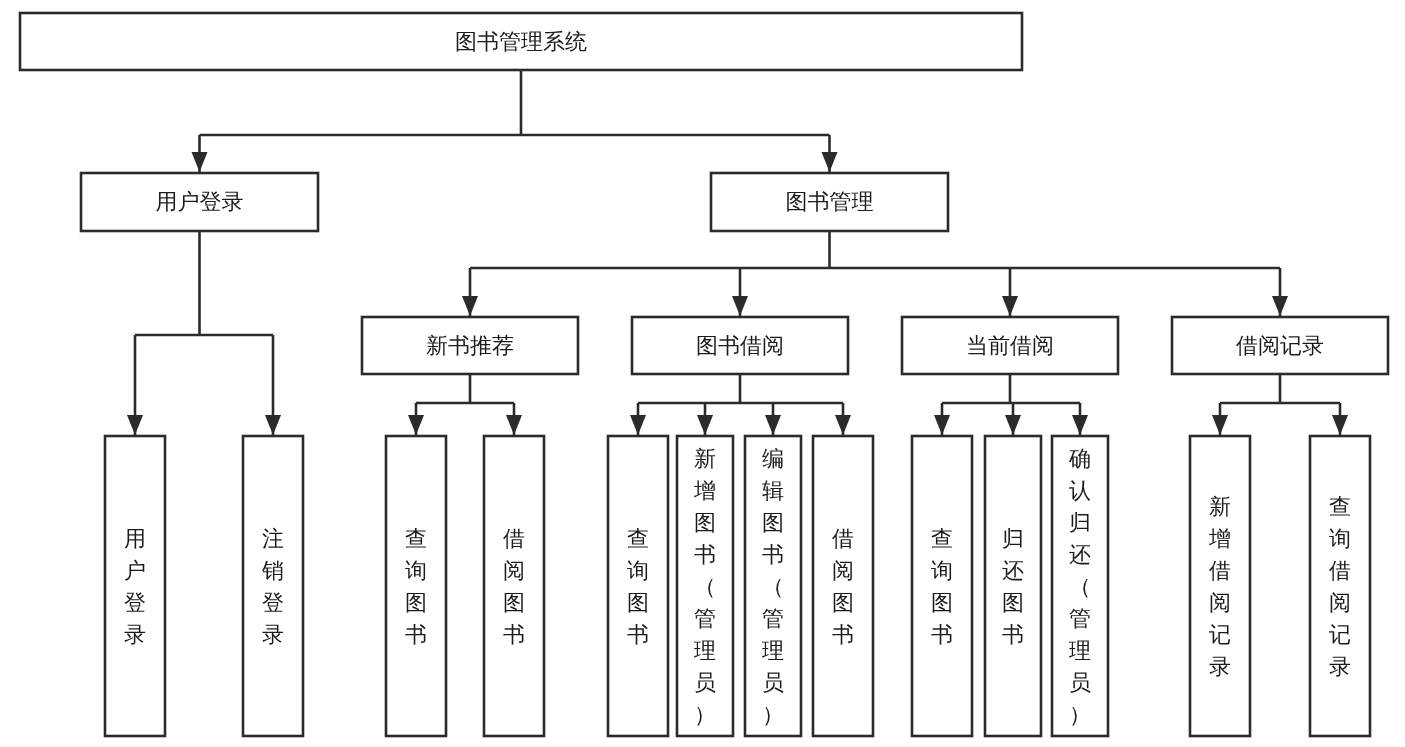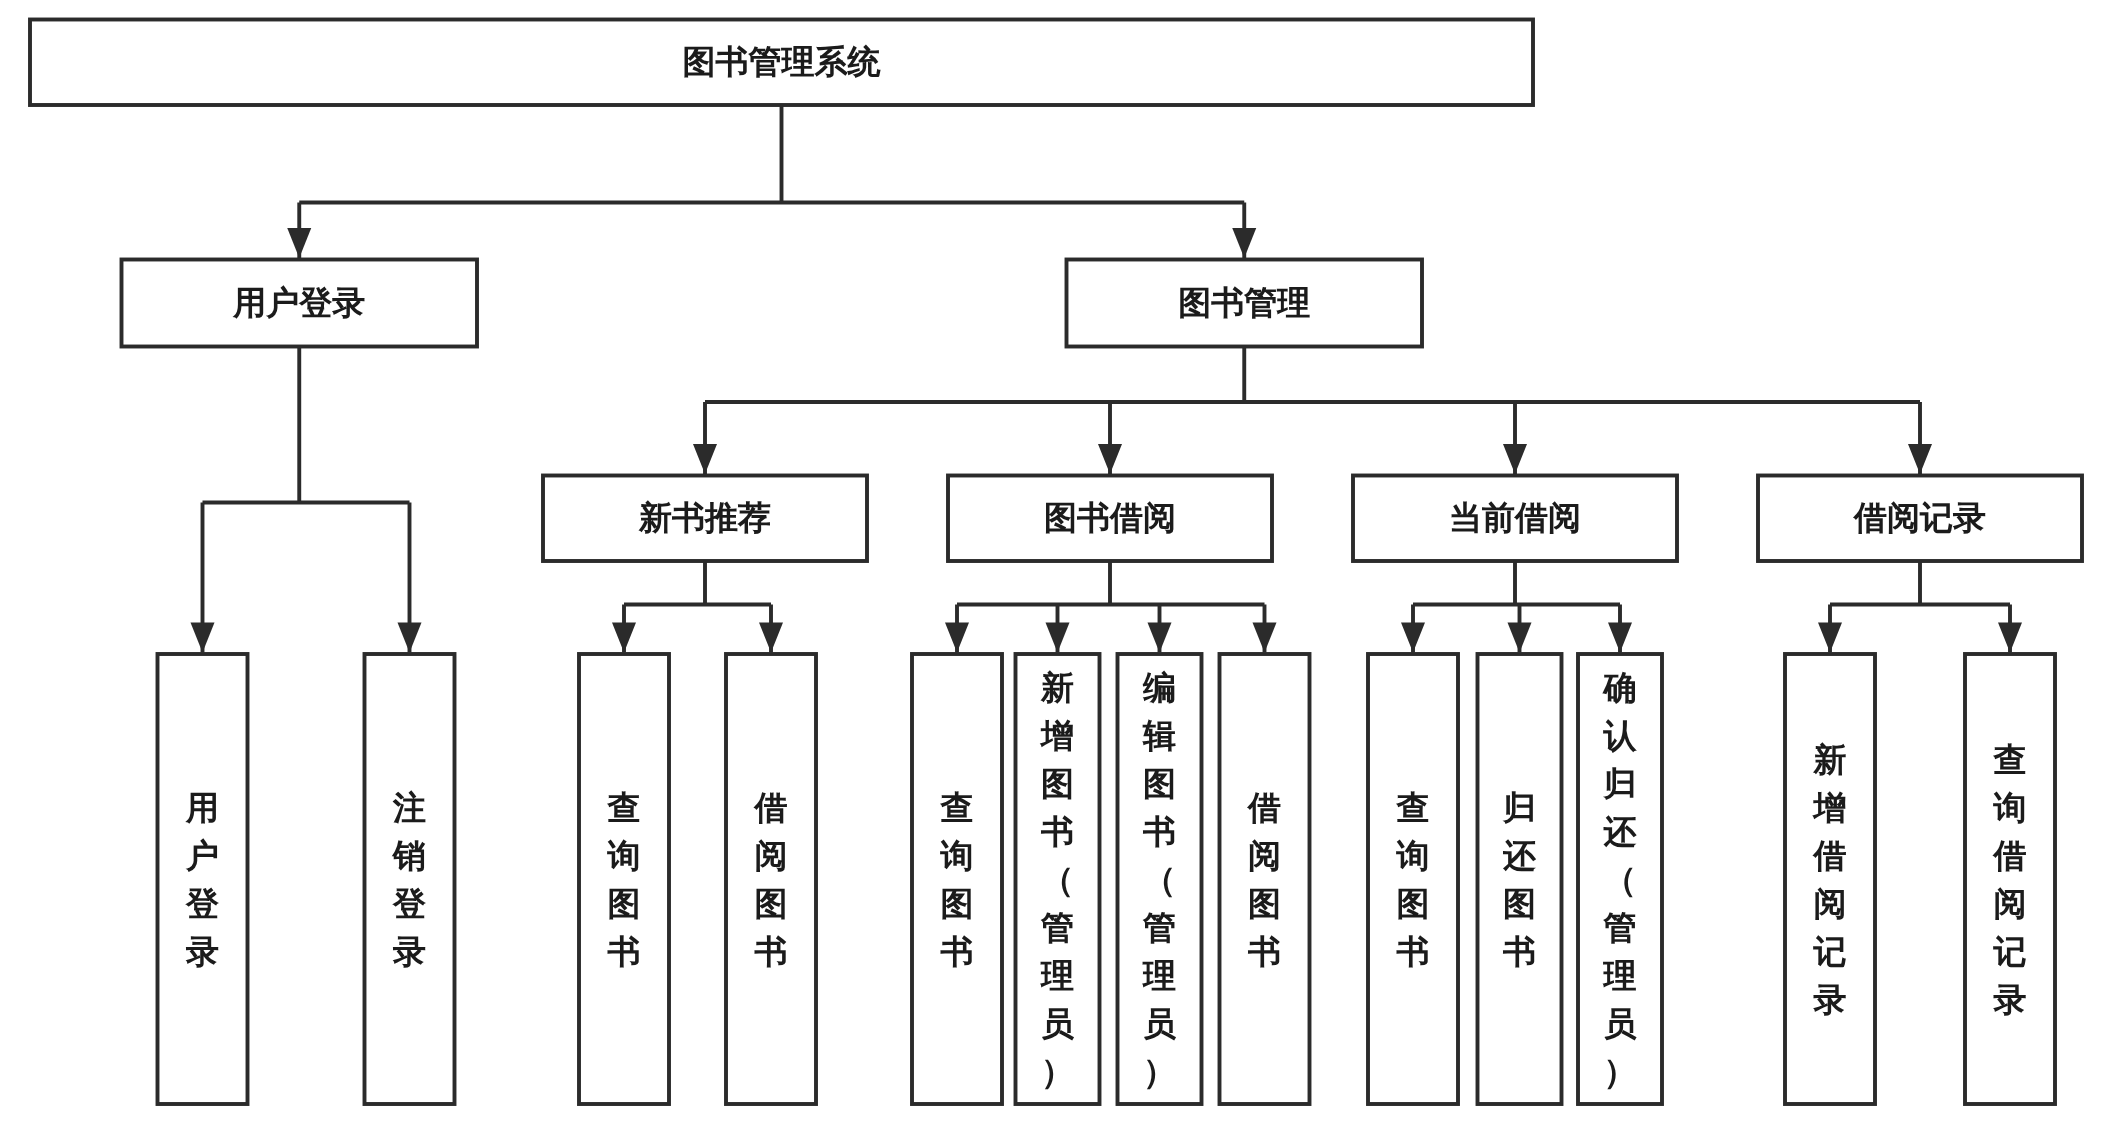--- a/index.html
+++ b/index.html
@@ -11,21 +11,20 @@
     width: 1405px;
     height: 747px;
     overflow: hidden;
     font-family: "DejaVu Sans", "Liberation Sans", sans-serif;
   }
   #diagram-root {
     position: relative;
     width: 1405px;
     height: 536px;
     background: #ffffff;
-    font-weight: bold;
   }
   svg.tree-svg {
     position: absolute;
     left: 0;
     top: 0;
     width: 1405px;
     height: 747px;
     display: block;
   }
   .node-rect {

